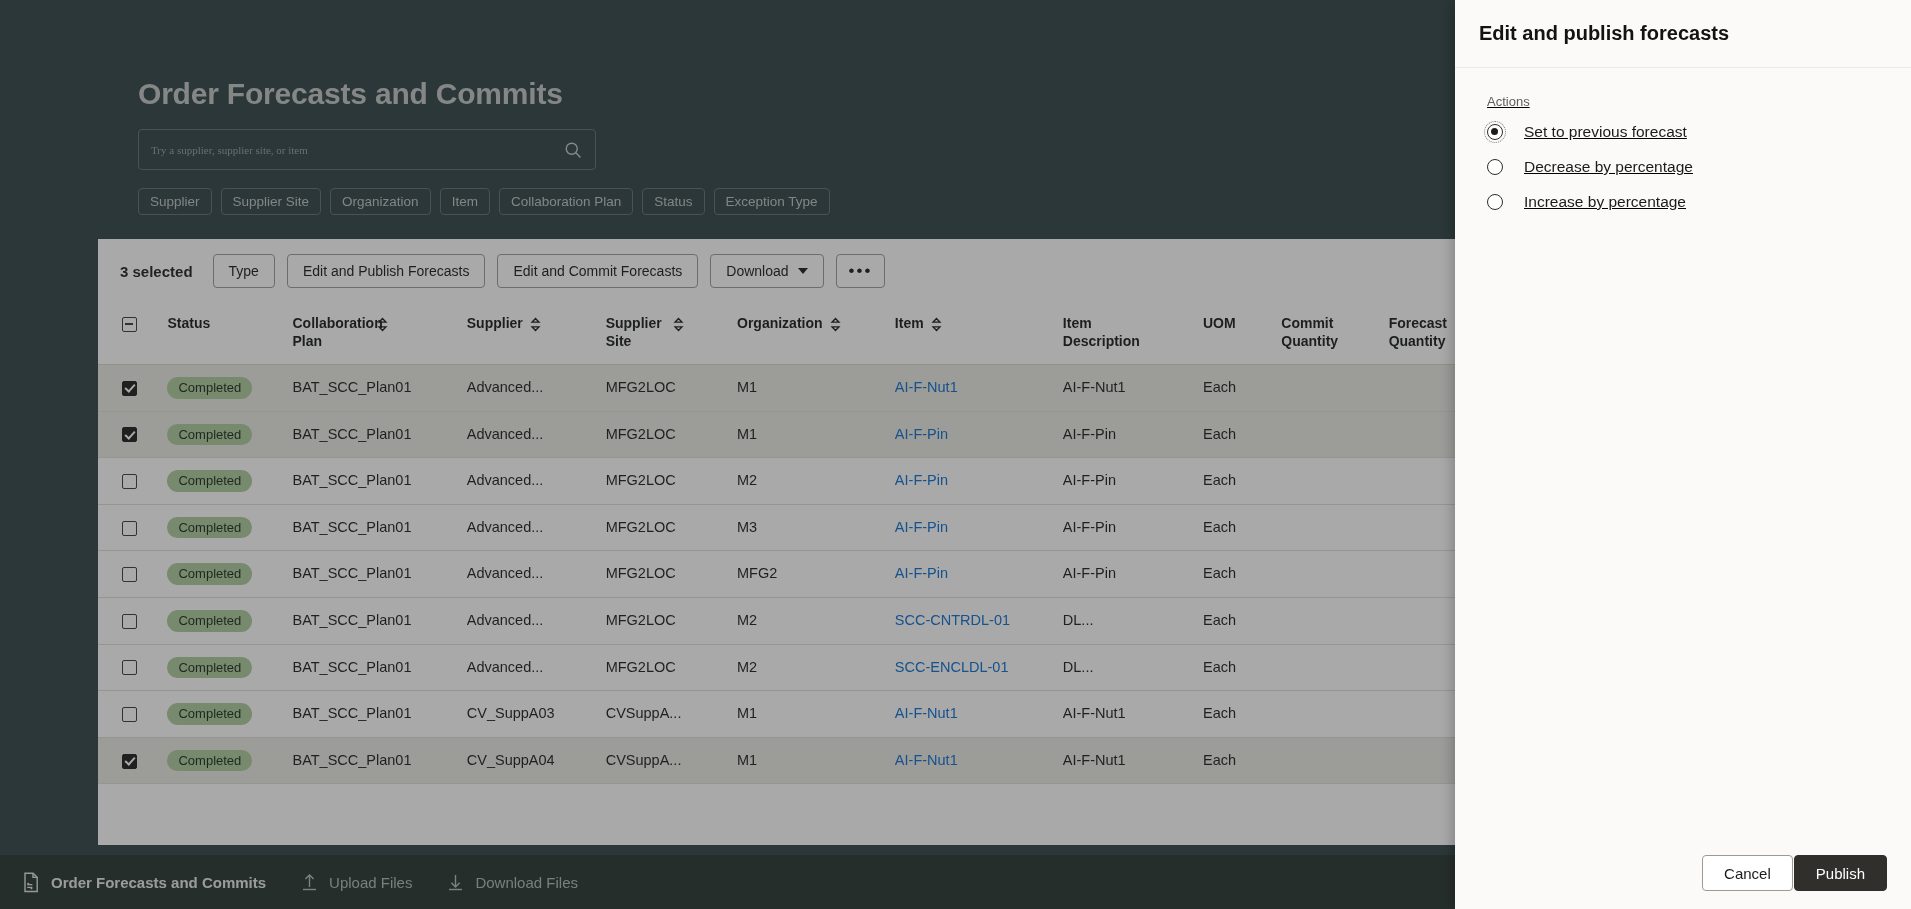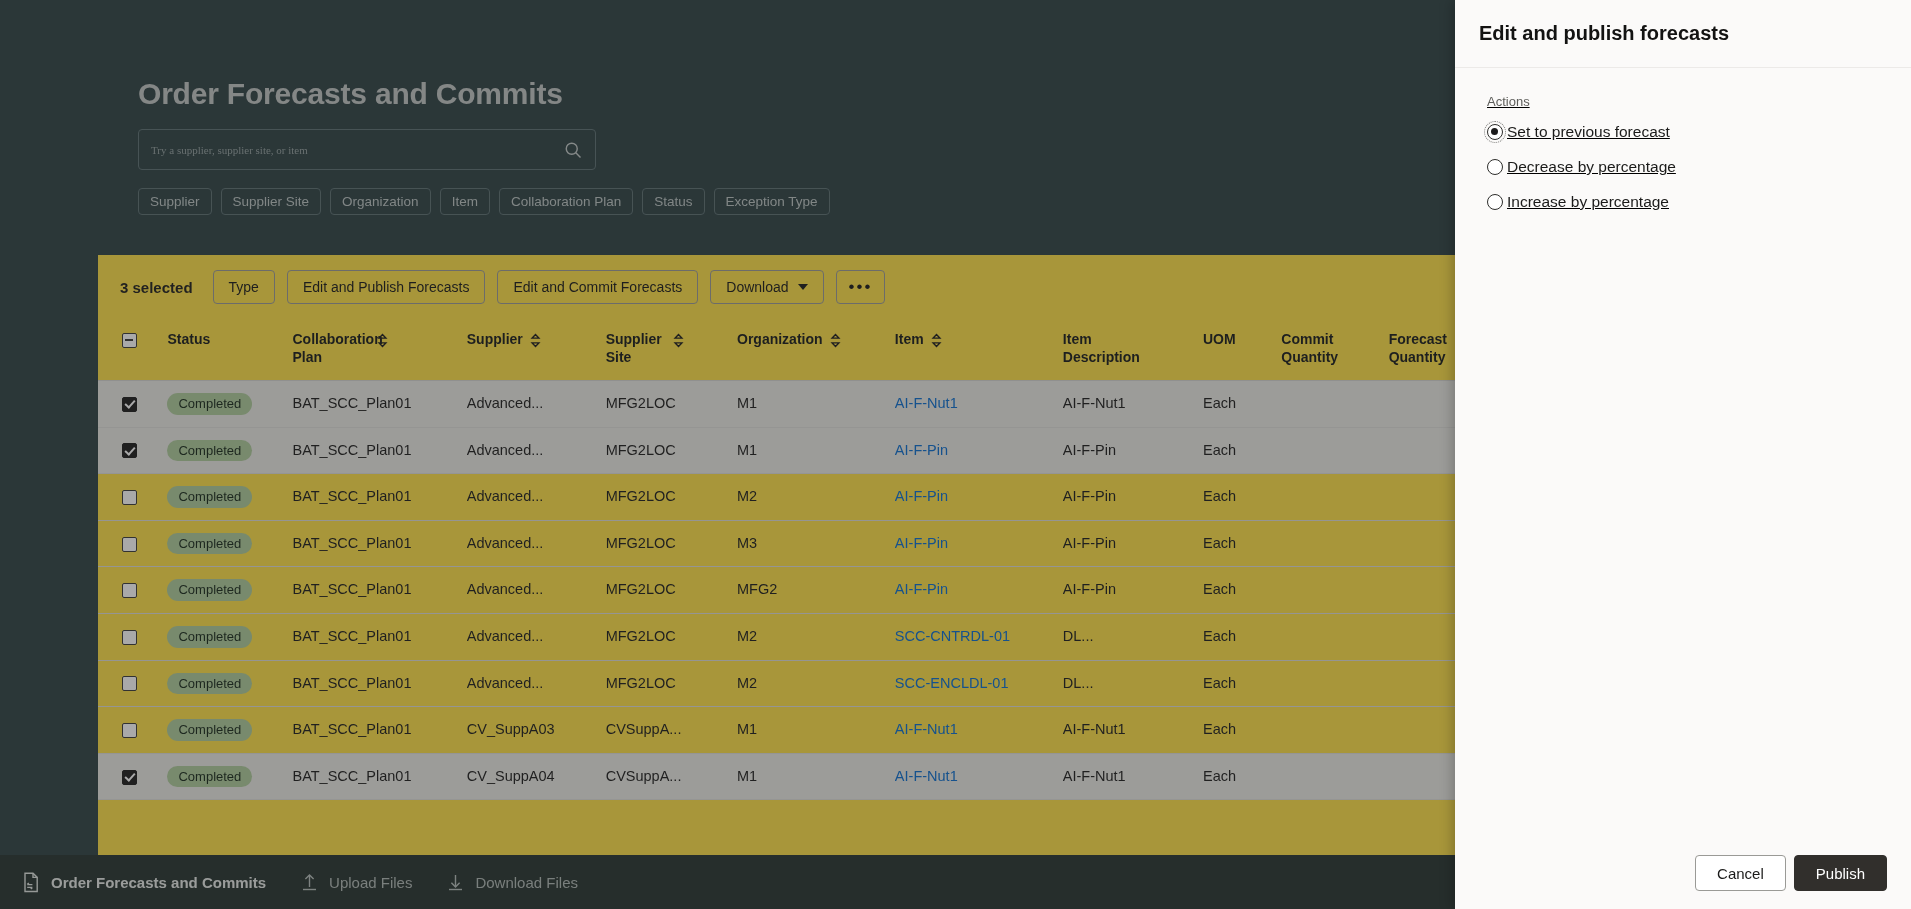--- a/index.html
+++ b/index.html
@@ -80,23 +80,23 @@
     border: 1px solid #5c7072; border-radius: 4px;
     height: 27px; padding: 0 11px;
     display: flex; align-items: center;
     color: #bcc5c4; font-size: 13.5px;
     cursor: pointer; white-space: nowrap;
   }
 
   
   .card {
     position: absolute;
-    left: 98px; top: 255px;
+    left: 98px; top: 239px;
     width: 1417px; height: 606px;
-    background: #fde047;
+    background: #ffffff;
   }
   .toolbar {
     height: 64px;
     display: flex; align-items: center;
     padding-left: 22px; gap: 12px;
   }
   .sel-count { font-size: 15px; font-weight: bold; color: #1d1d1b; margin-right: 8px; }
   .btn {
     border: 1px solid #9a9a96; border-radius: 4px;
     background: transparent;
@@ -186,35 +186,35 @@
     box-shadow: -3px 0 12px rgba(0,0,0,0.22);
   }
   .drawer-head {
     height: 68px; display: flex; align-items: center;
     padding: 0 0 0 24px;
     border-bottom: 1px solid #eceae8;
   }
   .drawer-title { font-size: 20px; font-weight: bold; color: #131312; }
   .drawer-body { flex: 1; padding: 26px 24px 0 32px; text-decoration: underline; }
   .group-label { font-size: 13px; color: #5d5d5a; margin-bottom: 14px; }
-  .radio-row { display: flex; align-items: center; gap: 4px; margin-bottom: 17px; cursor: pointer; }
+  .radio-row { display: flex; align-items: center; gap: 21px; margin-bottom: 17px; cursor: pointer; }
   .radio {
     width: 16px; height: 16px; border-radius: 50%;
     border: 1.6px solid #2e2e2c; flex: 0 0 auto;
     position: relative; background: #fff;
   }
   .radio.on::after {
     content: ""; position: absolute; left: 3px; top: 3px;
     width: 7px; height: 7px; border-radius: 50%; background: #1b1b1b;
   }
   .radio.on { outline: 1px dotted #7a7a78; outline-offset: 2px; }
   .radio-label { font-size: 15.5px; color: #1b1b1a; }
   .drawer-foot {
     height: 72px; display: flex; align-items: center; justify-content: flex-end;
-    gap: 8px; padding-right: 24px;
+    gap: 1px; padding-right: 24px;
   }
   .btn-sec {
     border: 1px solid #9a9a96; background: #fff; color: #1b1b1a;
     height: 36px; padding: 0 21px; border-radius: 4px;
     font-size: 15px; cursor: pointer; font-family: "Liberation Sans", sans-serif;
   }
   .btn-pri {
     border: 1px solid #312f2c; background: #312f2c; color: #fff;
     height: 36px; padding: 0 21px; border-radius: 4px;
     font-size: 15px; cursor: pointer; font-family: "Liberation Sans", sans-serif;

